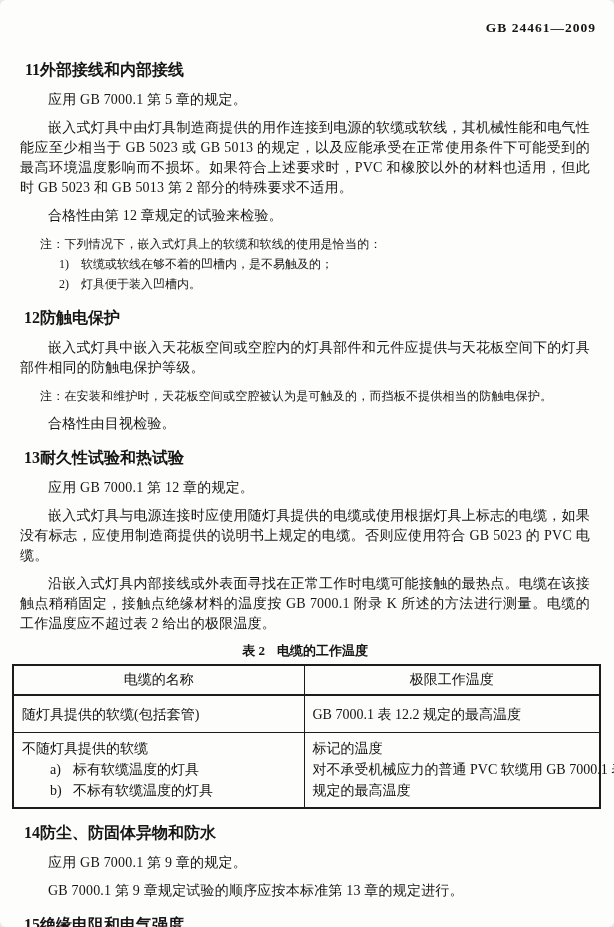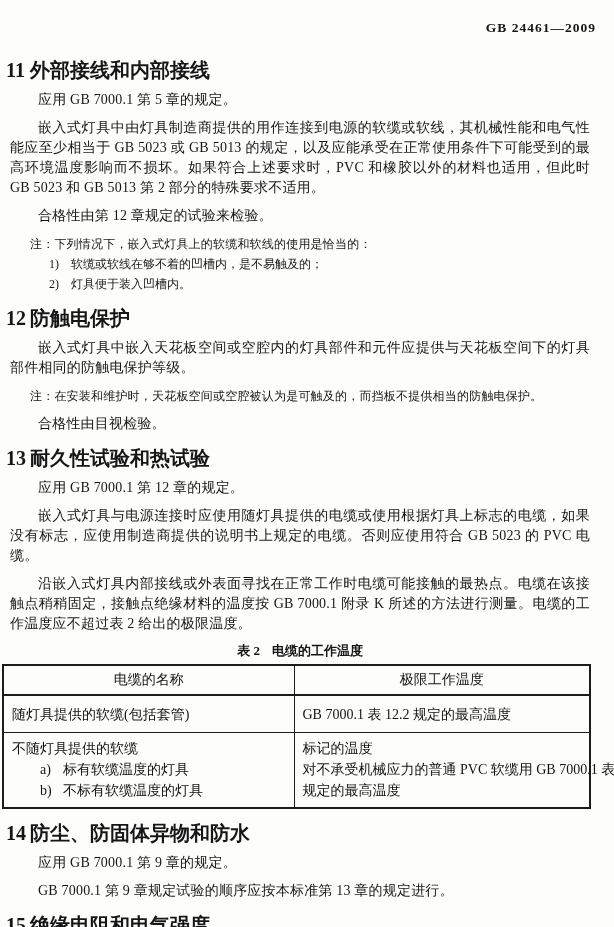--- a/index.html
+++ b/index.html
@@ -10,37 +10,39 @@
   .page {
     position: relative;
     width: 614px;
     height: 927px;
     margin: 0 auto;
     background: #fdfdfc;
     color: #161616;
     font-family: "Liberation Serif", "DejaVu Serif", serif;
     overflow: hidden;
     box-sizing: border-box;
-    padding: 20px 16px 0 2px;
+    padding: 20px 16px 0 12px;
+    border-radius: 6px;
   }
   .doc-header {
     text-align: right;
     font-weight: bold;
     font-size: 13.5px;
     letter-spacing: 1px;
     padding-right: 2px;
     line-height: 16px;
   }
   .sec-heading {
     display: flex;
     align-items: baseline;
     font-weight: bold;
-    font-size: 20px;
+    font-size: 16px;
     line-height: 20px;
     margin: 14px 0 10px 4px;
+    text-align: right;
   }
   .sec-heading .sec-num {
     width: 24px;
     flex: 0 0 24px;
   }
   .sec-heading.first {
     margin-top: 24px;
   }
   p.body {
     margin: 8px;

